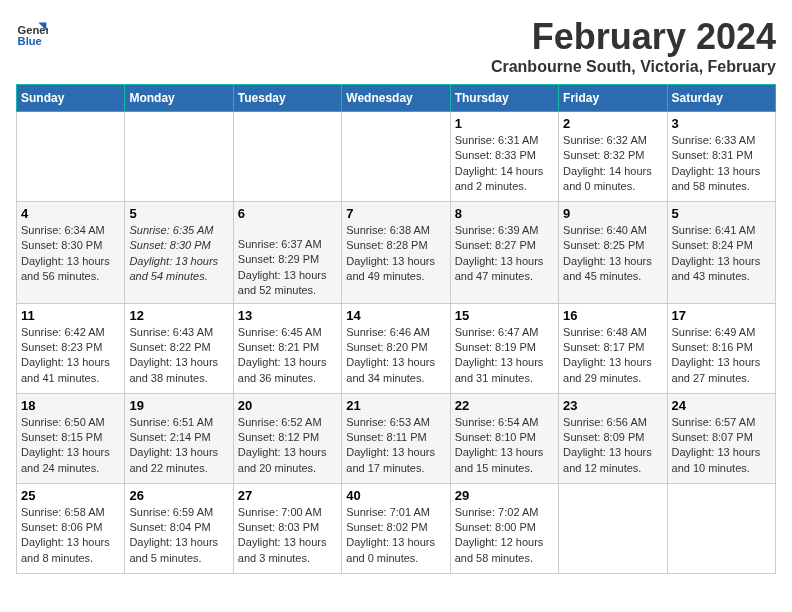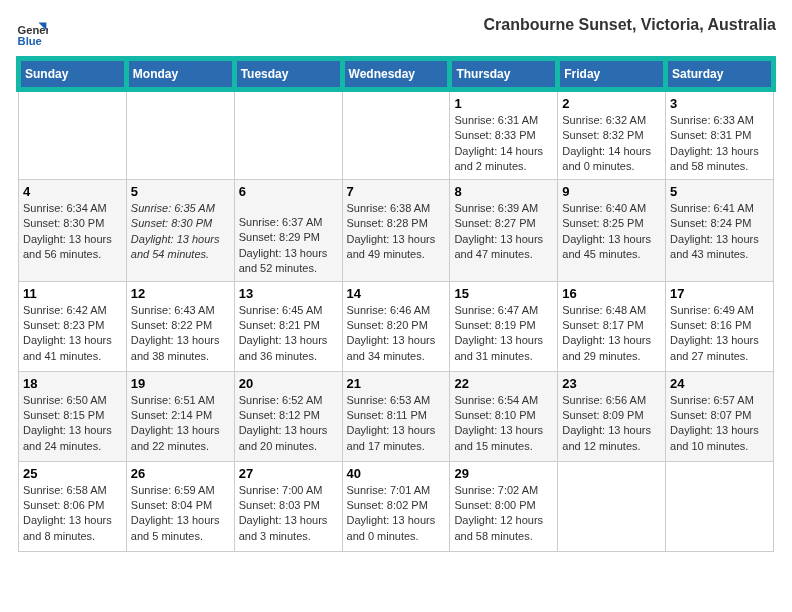--- a/index.html
+++ b/index.html
@@ -42,21 +42,21 @@
       width: 100%;
       border-collapse: collapse;
       font-size: 11px;
     }
     thead tr th {
       background-color: #2b6cb0;
       color: #fff;
       padding: 6px 4px;
       text-align: left;
       font-size: 12px;
-      border: 5px solid #14b8a6;
+      border: 1px solid #14b8a6;
     }
     tbody tr td {
       border: 1px solid #ccc;
       padding: 4px;
       vertical-align: top;
       height: 90px;
       width: 108px;
     }
     tbody tr:nth-child(even) td {
       background-color: #f5f5f5;
@@ -81,21 +81,22 @@
 
 <div class="header-area">
   <div class="logo">
     <svg class="logo-icon" viewBox="0 0 40 40">
       <text x="2" y="22" font-size="14" font-weight="bold" fill="#333">General</text>
       <text x="2" y="36" font-size="14" font-weight="bold" fill="#1a5fb4">Blue</text>
       <polygon points="28,8 38,8 38,18" fill="#1a5fb4"></polygon>
     </svg>
   </div>
   <div class="title-area">
-    <div class="subtitle">Cranbourne Sunset, Victoria, Australia</div>
+    <div class="main-title">February 2024</div>
+    <div class="subtitle">Cranbourne South, Victoria, February</div>
   </div>
 </div>
 
 <table>
   <thead>
     <tr>
     <th>Sunday</th>
         <th>Monday</th>
         <th>Tuesday</th>
         <th>Wednesday</th>

